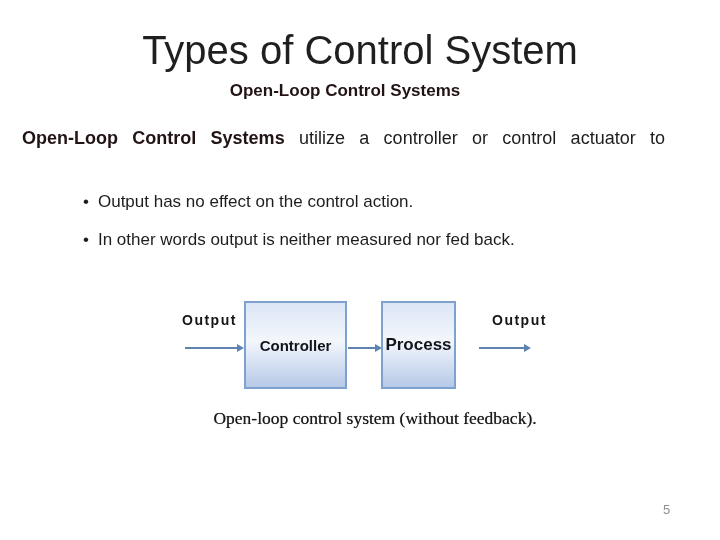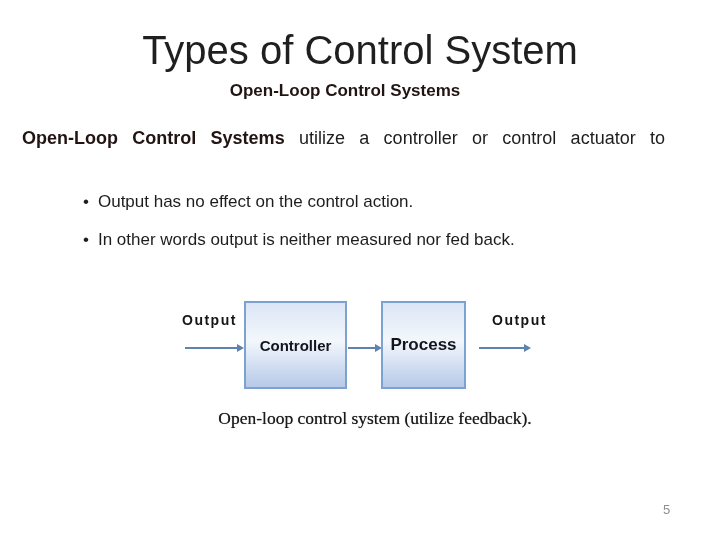--- a/index.html
+++ b/index.html
@@ -41,21 +41,21 @@
   .input-label{left:182px;top:312px;}
   .output-label{left:492px;top:312px;}
   .block{
     position:absolute;top:301px;height:88px;box-sizing:border-box;
     border:2px solid var(--box-border);
     background:linear-gradient(to bottom,var(--fill-top) 0%,var(--fill-mid) 45%,var(--fill-bottom) 100%);
     display:flex;align-items:center;justify-content:center;
     font-weight:700;color:#12161c;
   }
   .block-controller{left:244px;width:103px;font-size:15px;}
-  .block-process{left:381px;width:85px;font-size:17px;}
+  .block-process{left:381px;width:75px;font-size:17px;}
   .arrow{position:absolute;top:347px;height:2px;background:var(--arrow);}
   .arrow::after{
     content:"";position:absolute;right:-7px;top:-3px;width:0;height:0;
     border-left:7px solid var(--arrow);
     border-top:4px solid transparent;border-bottom:4px solid transparent;
   }
   .arrow-input{left:185px;width:52px;}
   .arrow-mid{left:348px;width:27px;}
   .arrow-out{left:479px;width:45px;}
   .caption{
@@ -97,18 +97,18 @@
   <div class="arrow arrow-input"></div>
   <div class="block block-controller">
     <span>Controller</span>
   </div>
   <div class="arrow arrow-mid"></div>
   <div class="block block-process">
     <span>Process</span>
   </div>
   <div class="arrow arrow-out"></div>
 
-  <div class="caption">Open-loop control system (utilize feedback).</div>
+  <div class="caption">Open-loop control system (without feedback).</div>
 
 
   <div class="page-number">5</div>
 
 </div>
 
 </body></html>

